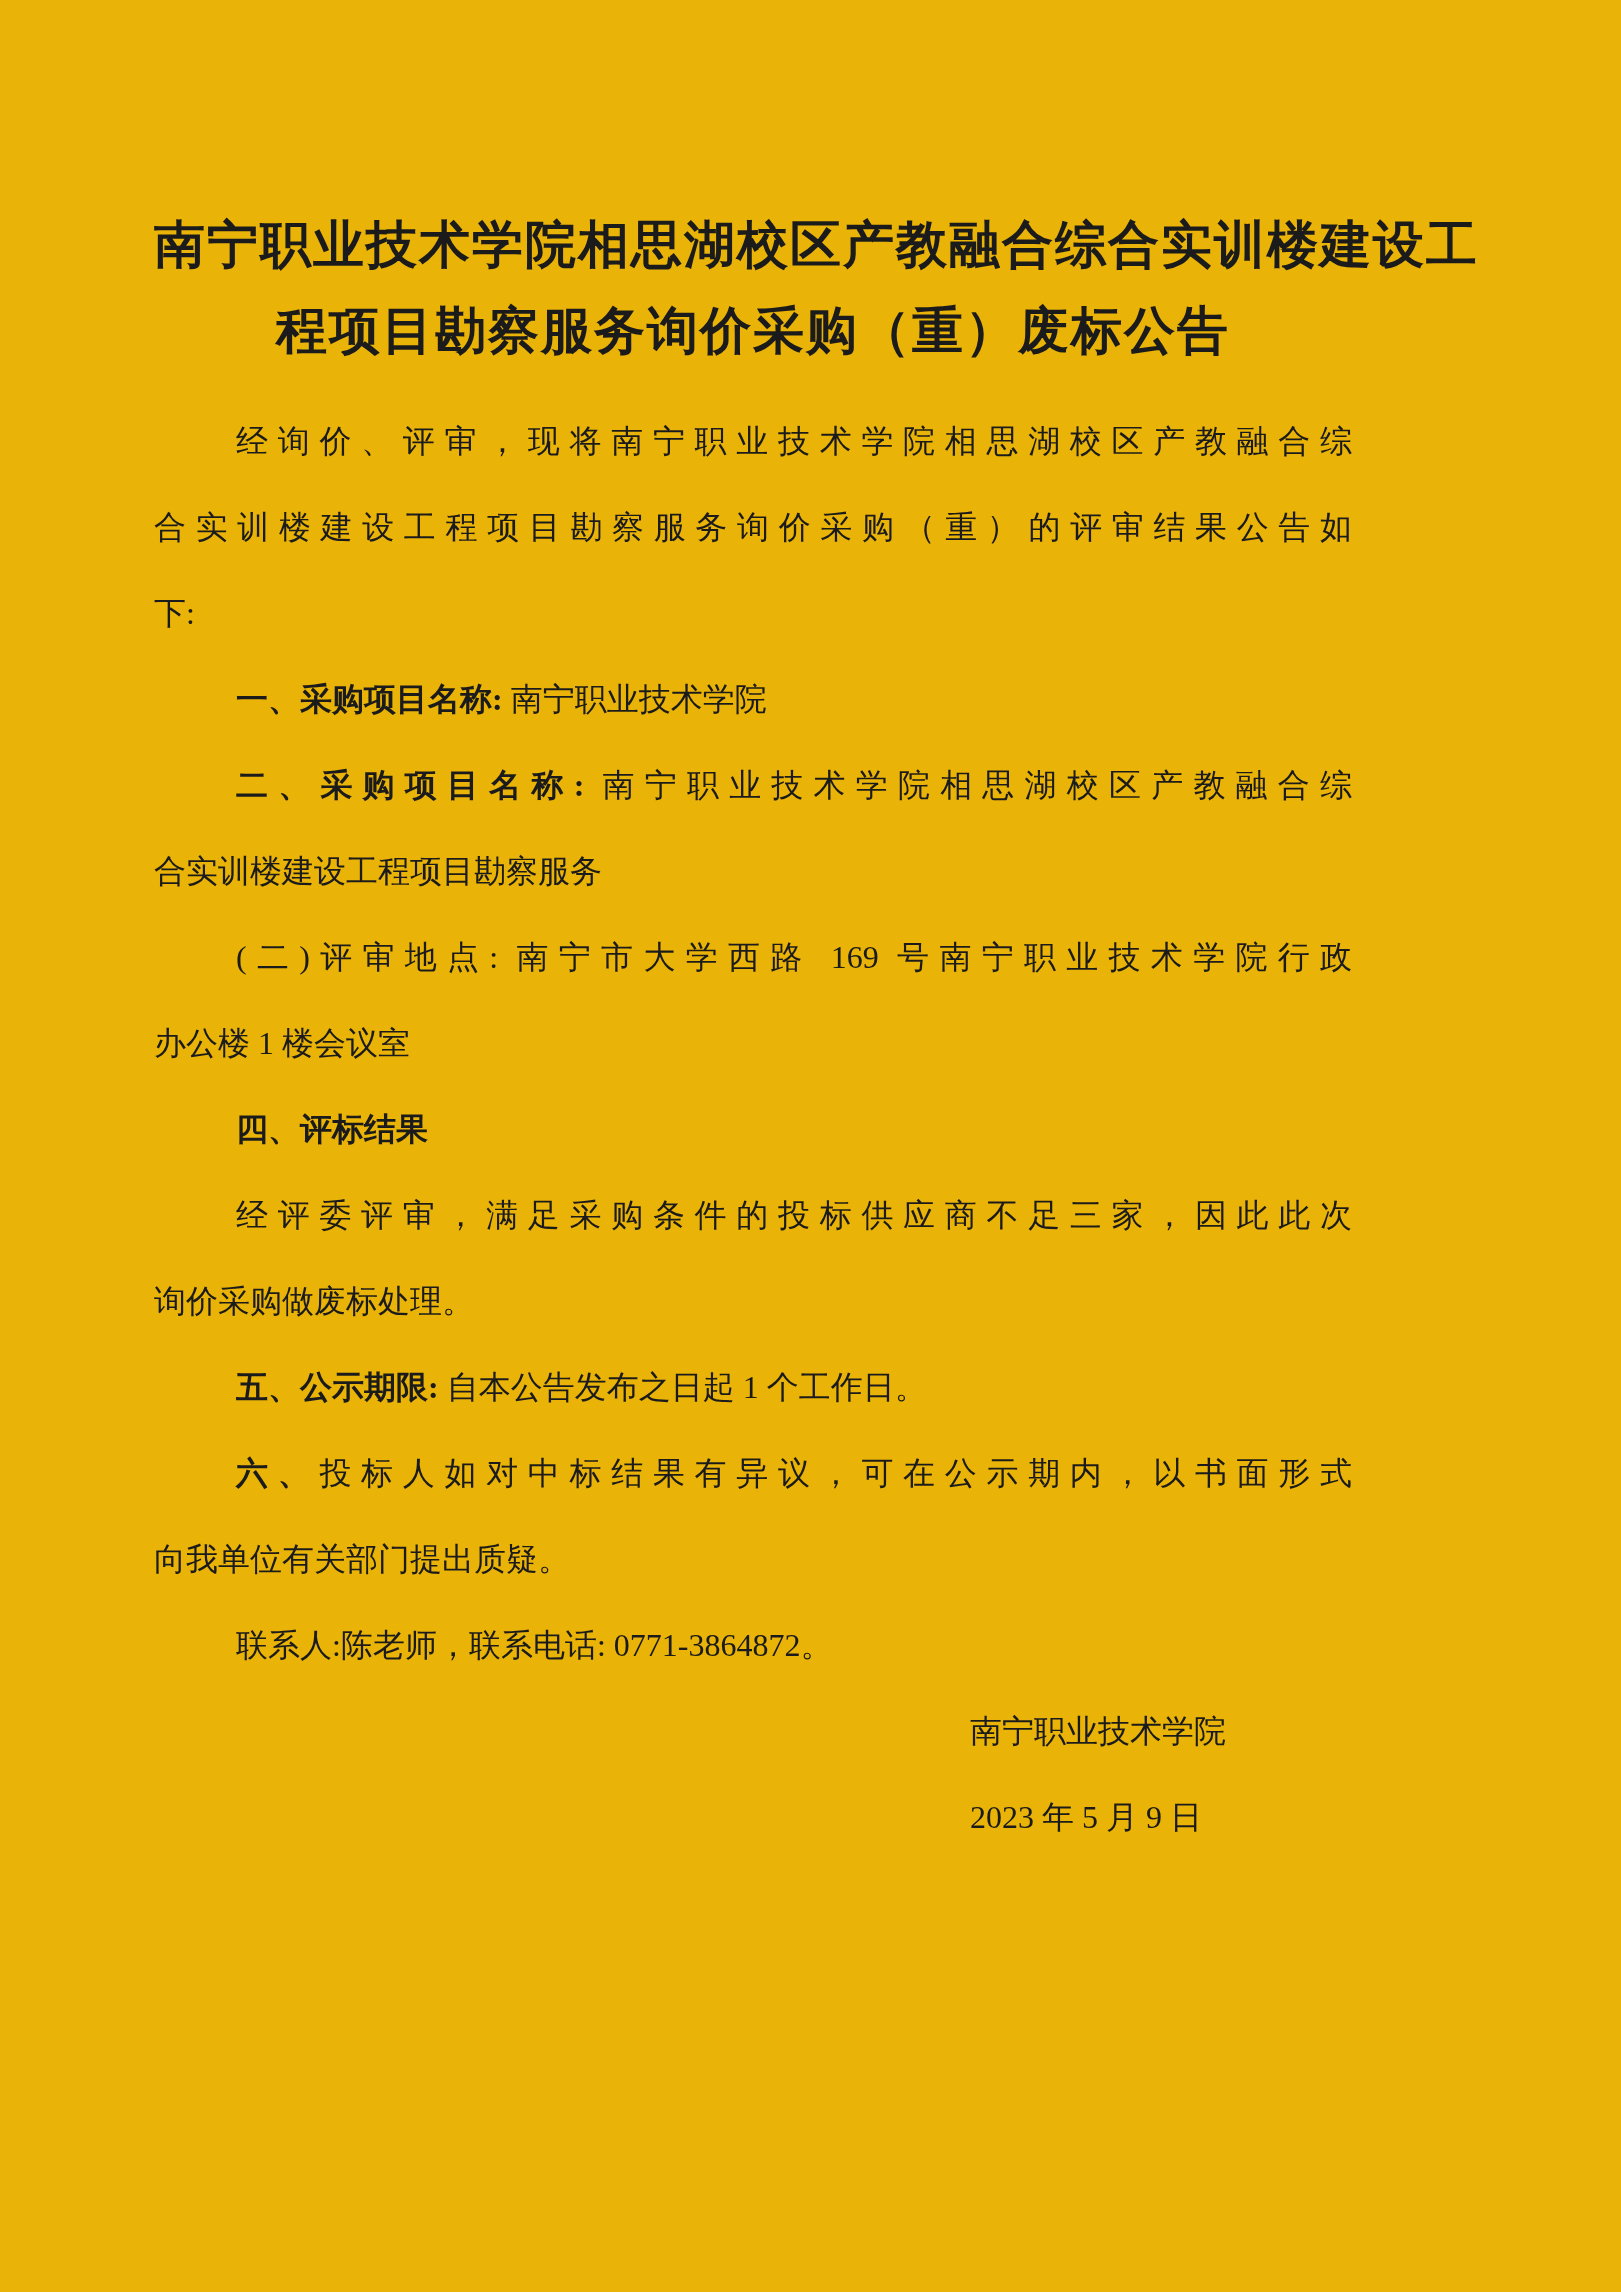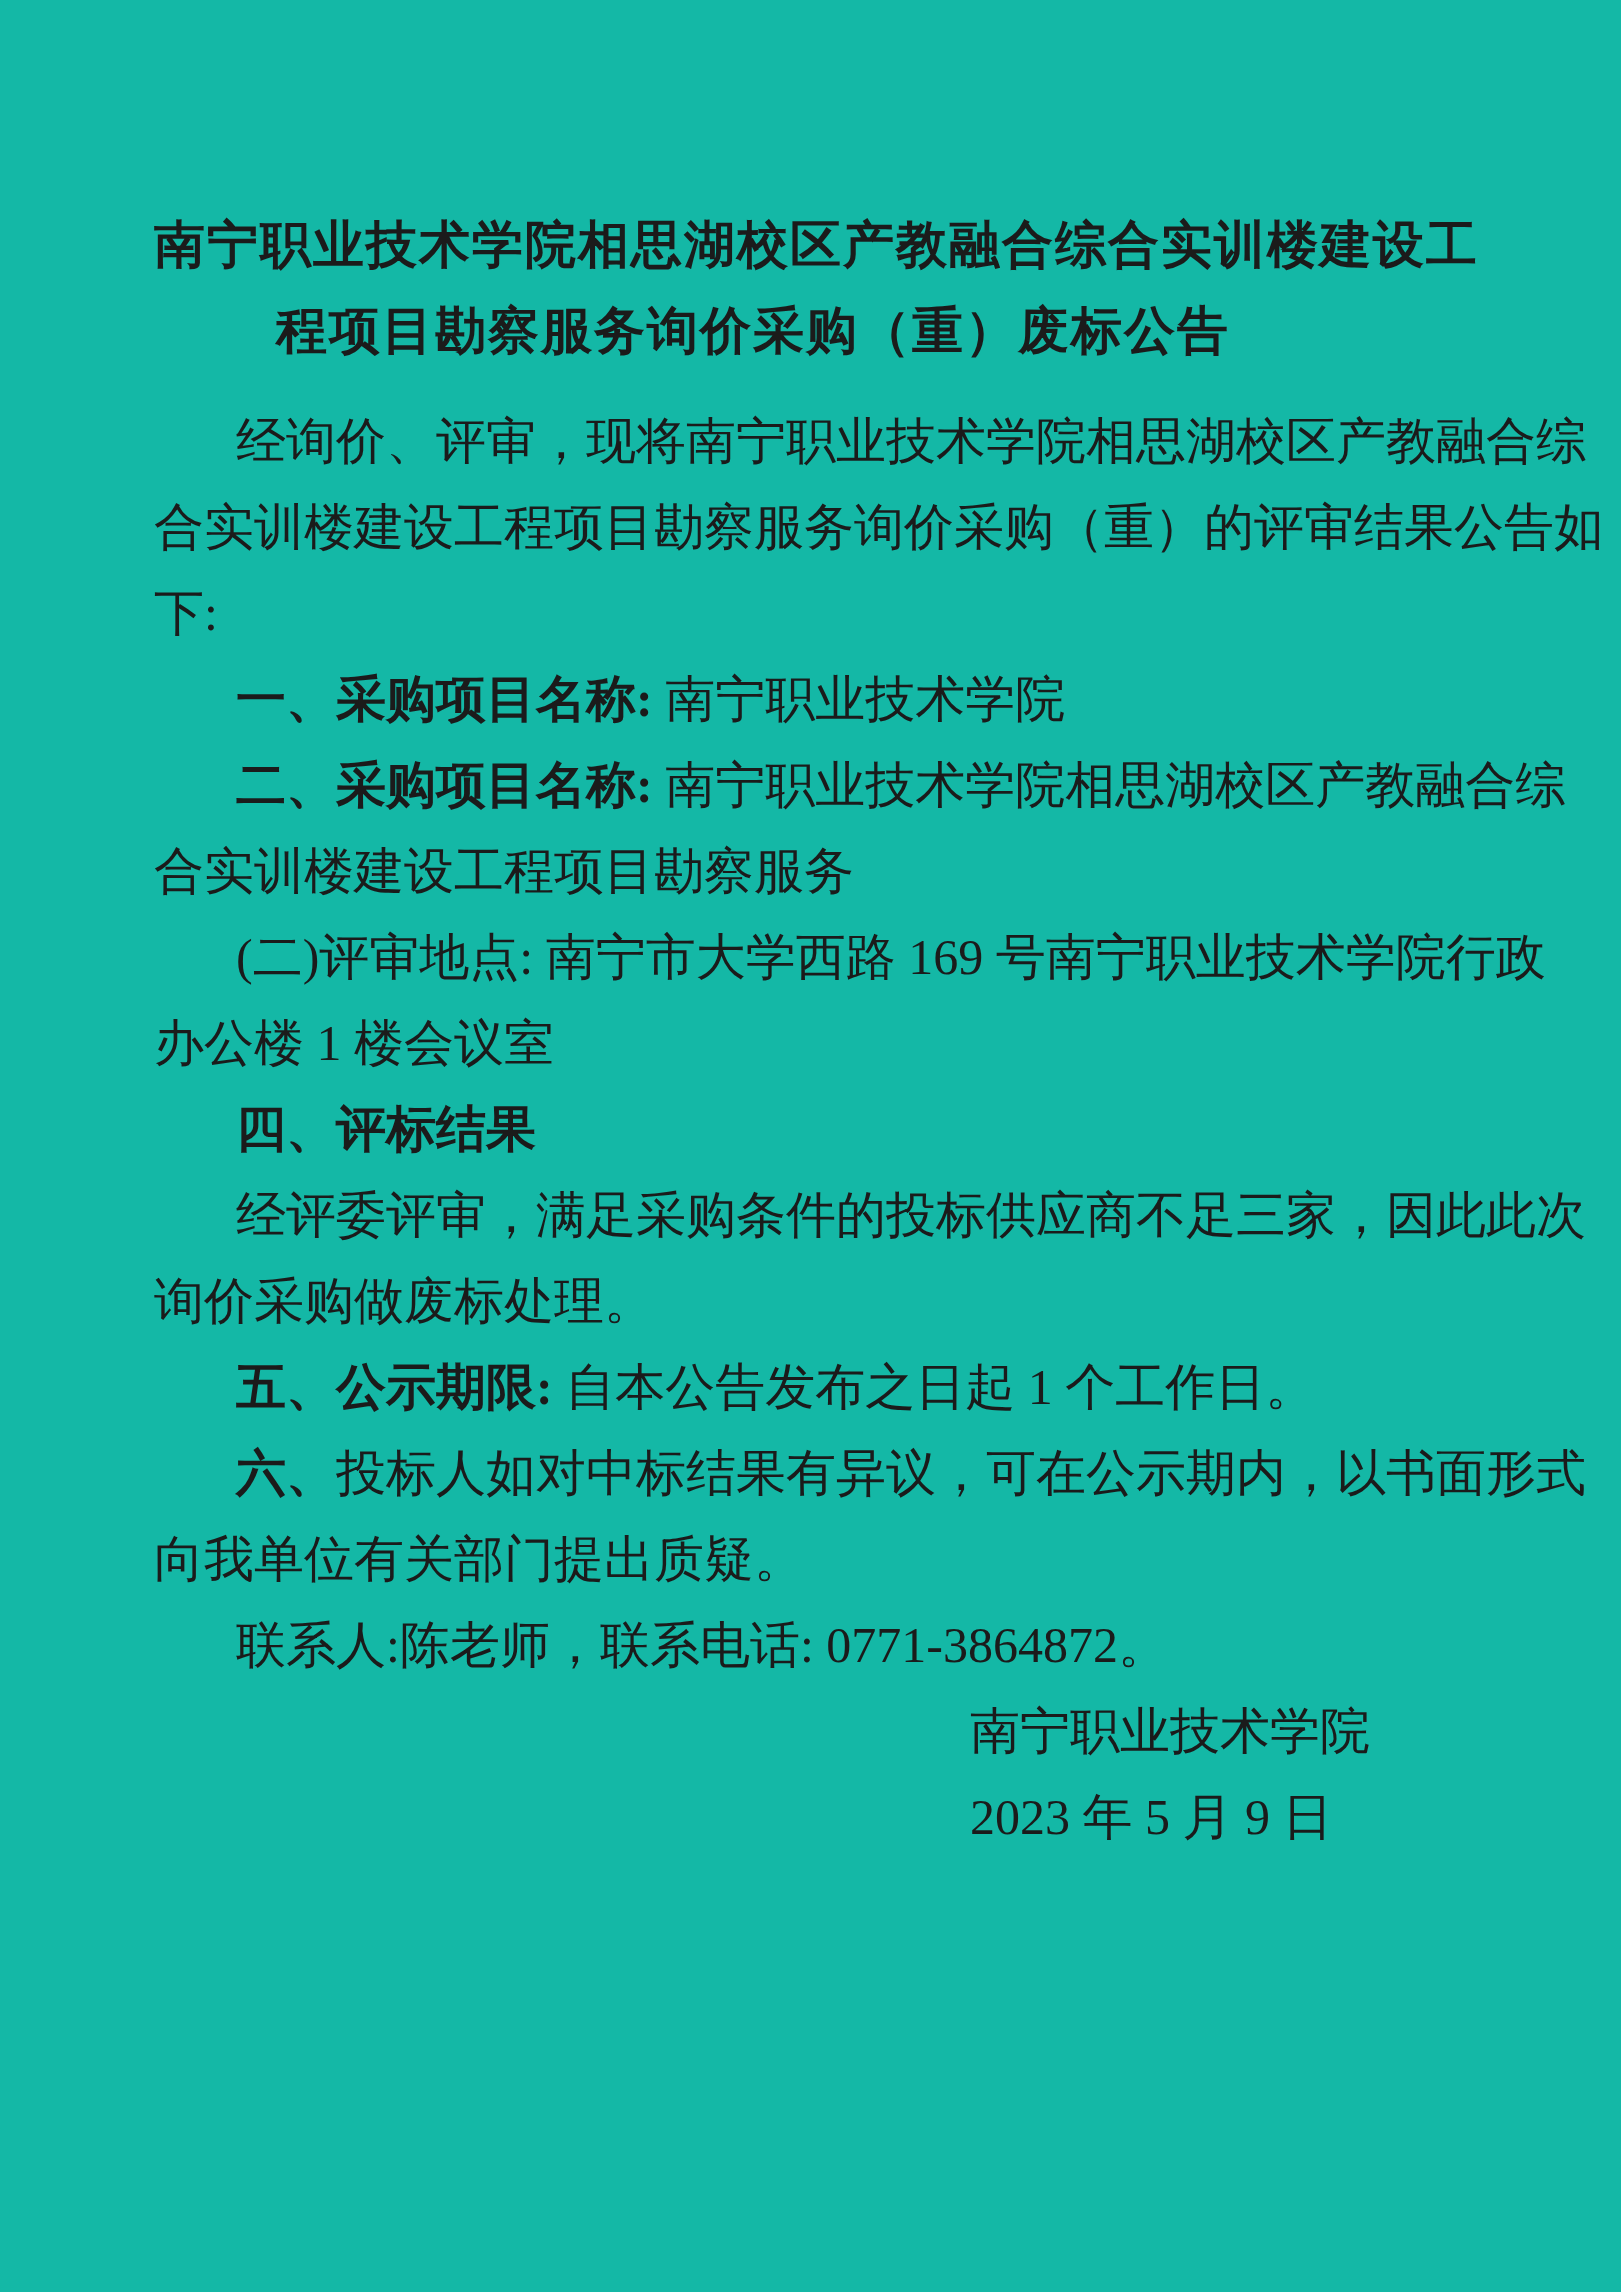--- a/index.html
+++ b/index.html
@@ -4,42 +4,42 @@
 <style>
   html, body {
     margin: 0;
     padding: 0;
     background: #ffffff;
   }
   .page {
     position: relative;
     width: 1621px;
     height: 2293px;
-    background: #14b8a6;
+    background: #eab308;
     font-family: "Liberation Serif", "DejaVu Serif", serif;
     color: #1b1b1b;
     overflow: hidden;
   }
   .content {
     position: absolute;
     left: 154px;
     top: 202px;
     width: 1198px;
   }
   .title {
     margin: 0 0 23.5px 0;
     font-size: 51px;
     line-height: 86px;
     font-weight: 700;
     text-align: center;
     letter-spacing: 2px;
   }
   .title .tline { display: block; white-space: nowrap; }
   .line {
-    font-size: 50px;
+    font-size: 32px;
     line-height: 86px;
     margin: 0;
     white-space: nowrap;
     text-align: left;
   }
   .indent { text-indent: 82px; }
   .fill {
     text-align: justify;
     text-align-last: justify;
   }

